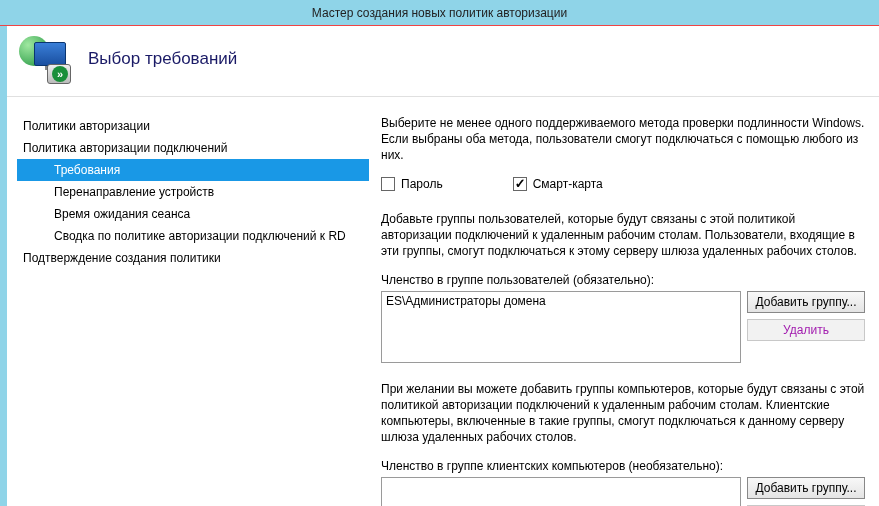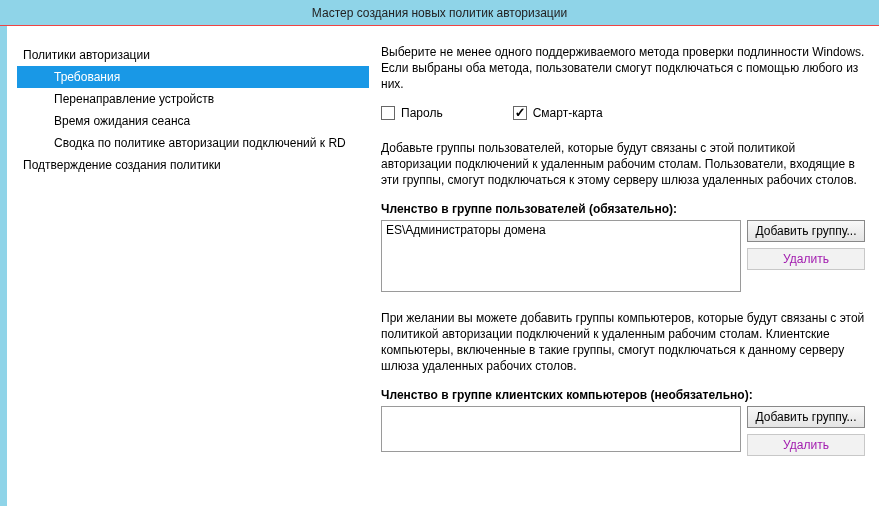--- a/index.html
+++ b/index.html
@@ -144,21 +144,20 @@
   .chk.checked::after {
     content: "✓";
     position: absolute;
     left: 1px; top: -2px;
     font-size: 13px;
     font-weight: bold;
     color: #000;
   }
   .section-label {
     margin-bottom: 4px;
-    font-weight: bold;
   }
   .list-row {
     display: flex;
     gap: 6px;
     align-items: flex-start;
     margin-bottom: 18px;
   }
   .listbox {
     flex: 1;
     height: 72px;
@@ -192,25 +191,35 @@
 </style>
 </head>
 <body>
 
 <div class="titlebar">
   <span>Мастер создания новых политик авторизации</span>
 </div>
 <div class="left-accent"></div>
 
 <div class="content">
+  <div class="header">
+    <div class="header-icon">
+      <div class="globe"></div>
+      <div class="monitor"></div>
+      <div class="monitor-stand"></div>
+      <div class="badge"></div>
+    </div>
+    <div class="page-title">Выбор требований</div>
+  </div>
 
   <div class="body">
 
     <div class="sidebar" id="nav">
         <div class="nav-item">Политики авторизации</div>
+        <div class="nav-item">Политика авторизации подключений</div>
         <div class="nav-item sub selected">Требования</div>
         <div class="nav-item sub">Перенаправление устройств</div>
         <div class="nav-item sub">Время ожидания сеанса</div>
         <div class="nav-item sub">Сводка по политике авторизации подключений к RD</div>
         <div class="nav-item">Подтверждение создания политики</div>
       </div>
 
     <div class="main">
 
       <div class="instruction">Выберите не менее одного поддерживаемого метода проверки подлинности Windows. Если выбраны оба метода, пользователи смогут подключаться с помощью любого из них.</div>

